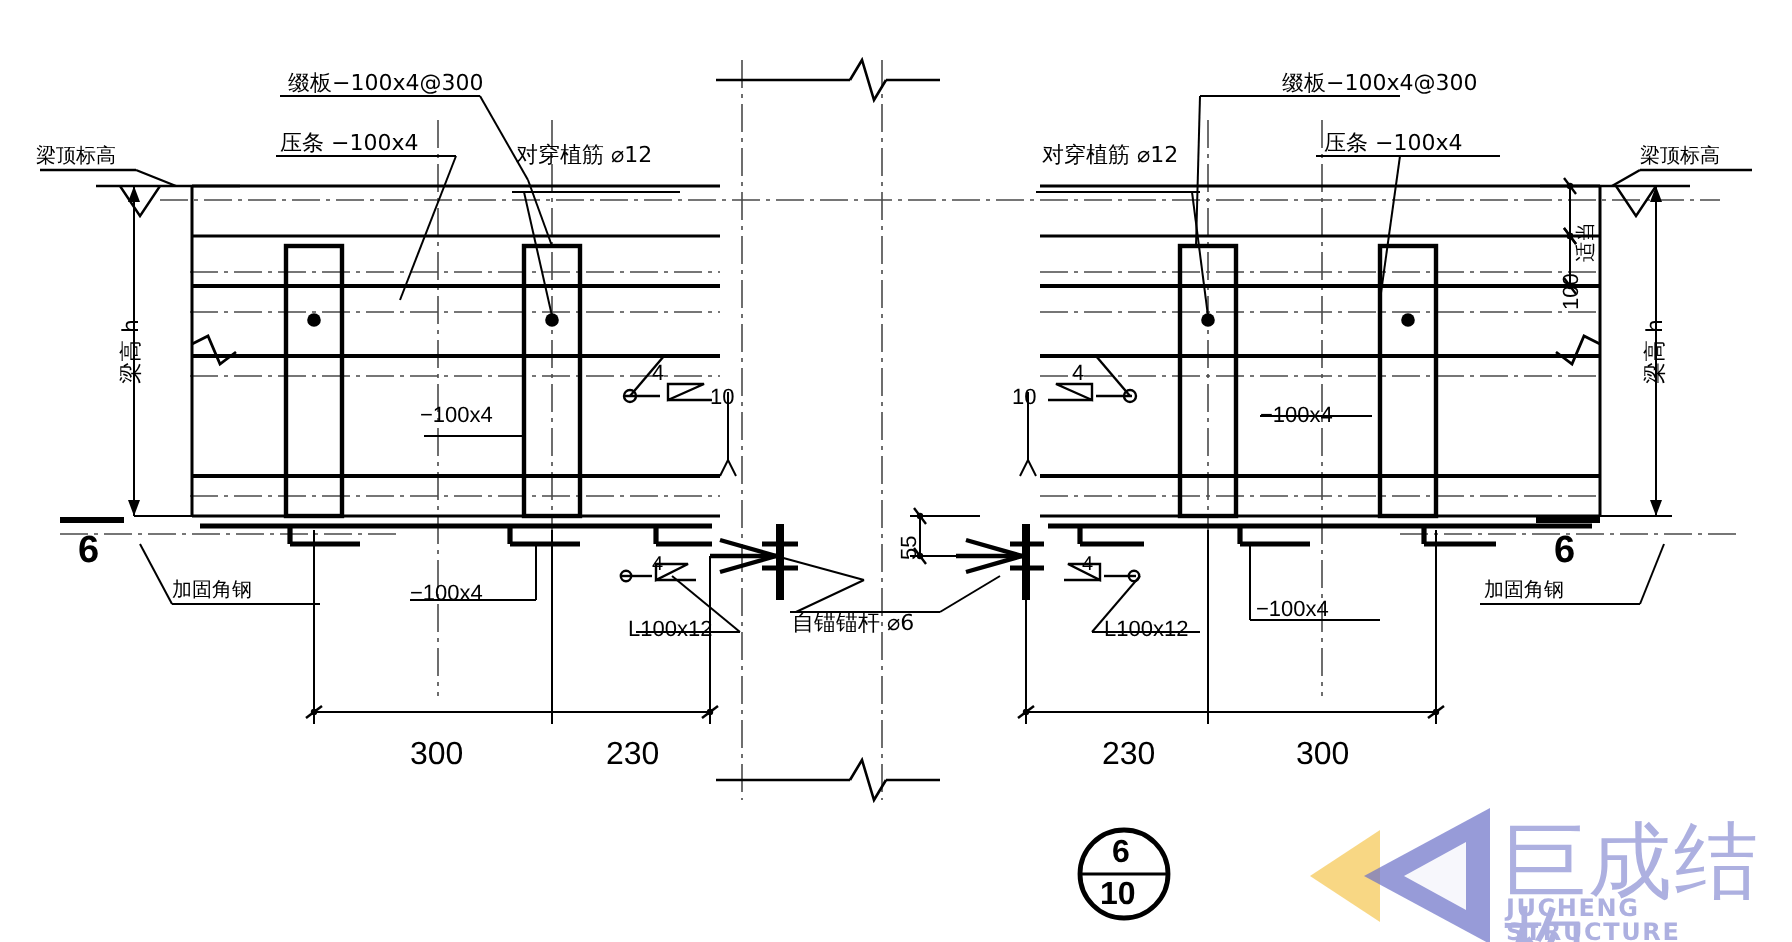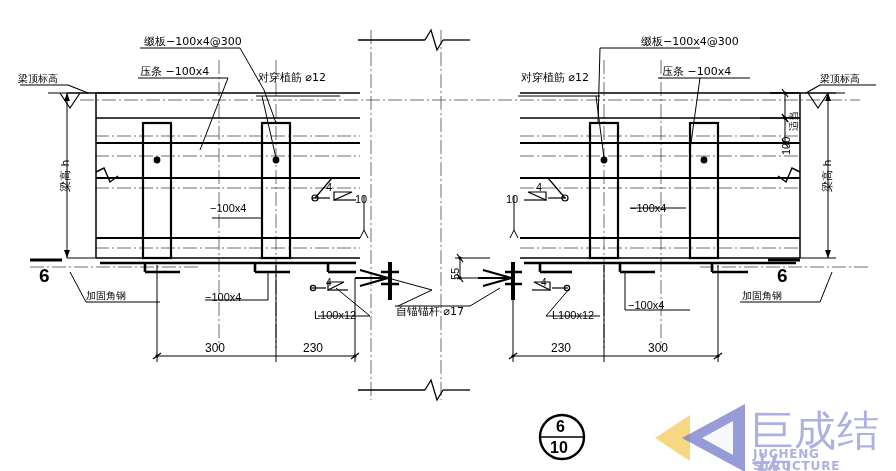--- a/index.html
+++ b/index.html
@@ -24,21 +24,21 @@
   }
   .lbl {
     position: absolute;
     font-family: "Liberation Sans", sans-serif;
     color: #000;
     white-space: nowrap;
     line-height: 1;
   }
   .t11 { font-size: 11px; }
   .t10 { font-size: 10px; }
-  .t12 { font-size: 12px; }
+  .t12 { font-size: 16px; margin-top: 28px; }
   .t16 { font-size: 16px; }
   .t20 { font-size: 19px; }
   .bold { font-weight: bold; }
   .rot90 {
     transform: rotate(-90deg);
     transform-origin: left top;
   }
   .cjk { font-family: "DejaVu Sans", "Liberation Sans", sans-serif; }
   
   #watermark {
@@ -362,21 +362,21 @@
   <div class="lbl t11" style="left:628px; top:300px;">−100x4</div>
 
   <div class="lbl t11" style="left:314px; top:310px;">L100x12</div>
 
   <div class="lbl t11" style="left:552px; top:310px;">L100x12</div>
 
   <div class="lbl t10 cjk" style="left:86px; top:291px;">加固角钢</div>
 
   <div class="lbl t10 cjk" style="left:742px; top:291px;">加固角钢</div>
 
-  <div class="lbl t11 cjk" style="left:396px; top:306px;">自锚锚杆 ⌀17</div>
+  <div class="lbl t11 cjk" style="left:396px; top:306px;">自锚锚杆 ⌀6</div>
 
   <div class="lbl t10 cjk rot90" style="left:789px; top:131px;">适当</div>
 
   <div class="lbl t12" style="left:205px; top:342px;">300</div>
 
   <div class="lbl t12" style="left:303px; top:342px;">230</div>
 
   <div class="lbl t12" style="left:551px; top:342px;">230</div>
 
   <div class="lbl t12" style="left:648px; top:342px;">300</div>

